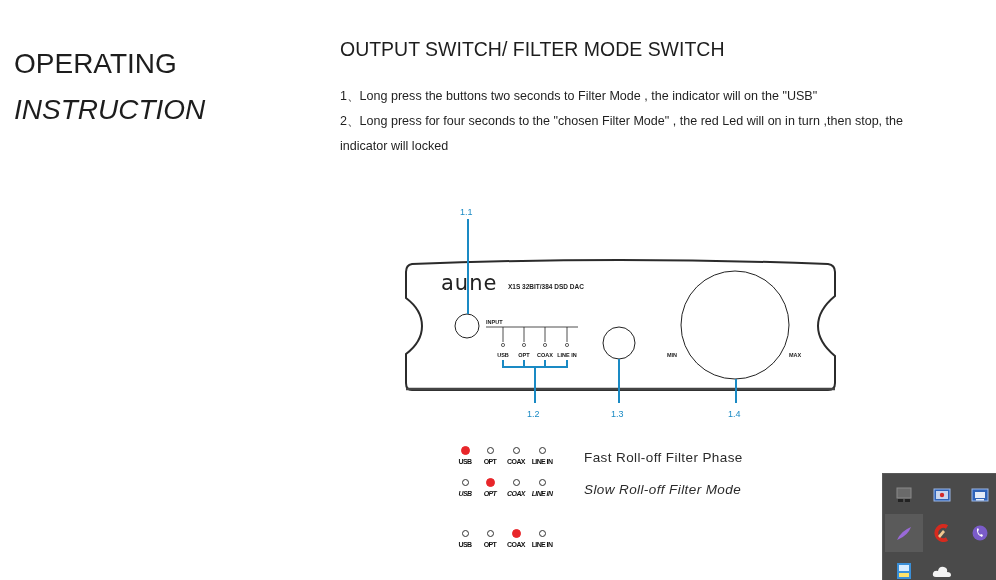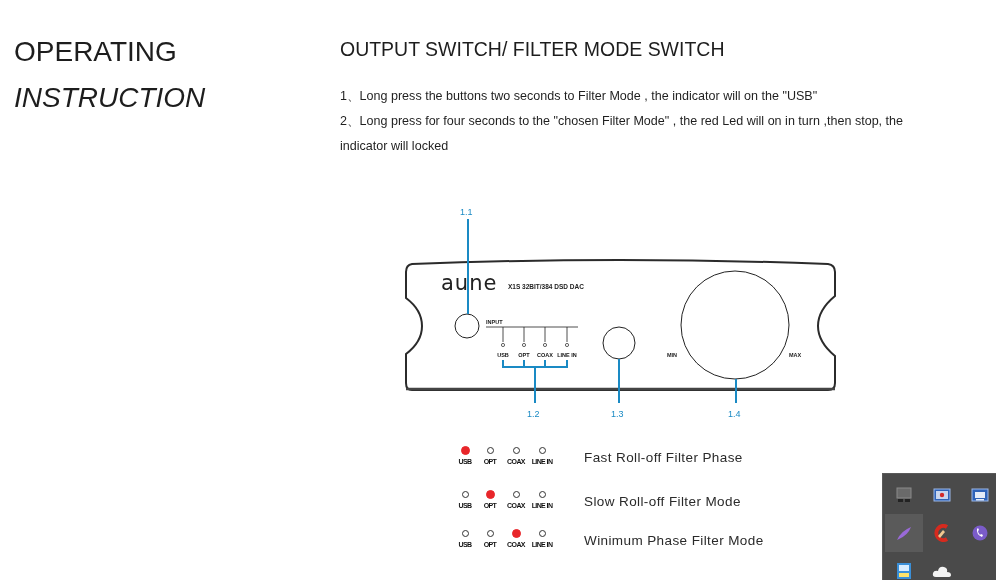--- a/index.html
+++ b/index.html
@@ -3,20 +3,21 @@
 <meta charset="utf-8">
 <style>
   html, body { margin:0; padding:0; }
   body {
     width:996px; height:580px; overflow:hidden; position:relative;
     background:#ffffff; font-family:"Liberation Sans", sans-serif; color:#1c1c1c;
   }
   .side-title {
     position:absolute; left:14px; font-size:28px; line-height:1; color:#1d1d1d;
     letter-spacing:0px;
+    margin-top:12px;
   }
   .sec-title {
     position:absolute; left:340px; top:37px; font-size:20.5px; color:#1d1d1d;
     transform:scaleX(0.95); transform-origin:left;
   }
   .para {
     position:absolute; left:340px; font-size:13.5px; color:#1f1f1f;
     transform:scaleX(0.93); transform-origin:left; white-space:nowrap;
   }
   #diagram { position:absolute; left:0; top:0; }
@@ -114,21 +115,21 @@
           <div class="led-dot" style="margin-top: 1px;"></div>
           <div class="led-lbl" style="margin-top: 4px;">COAX</div>
         </div>
         <div class="led-cell" style="left: 74px;">
           <div class="led-dot" style="margin-top: 1px;"></div>
           <div class="led-lbl" style="margin-top: 4px;">LINE IN</div>
         </div>
       </div>
       <div class="mode-label">Fast Roll-off  Filter Phase</div>
     </div>
-    <div class="legend-row" style="top: 490px;">
+    <div class="legend-row" style="top: 478px; font-style: italic;">
       <div class="leds">
         <div class="led-cell" style="left: -3px;">
           <div class="led-dot" style="margin-top: 1px;"></div>
           <div class="led-lbl" style="margin-top: 4px;">USB</div>
         </div>
         <div class="led-cell" style="left: 22px;">
           <div class="led-dot on"></div>
           <div class="led-lbl">OPT</div>
         </div>
         <div class="led-cell" style="left: 48px;">
@@ -154,21 +155,20 @@
         </div>
         <div class="led-cell" style="left: 48px;">
           <div class="led-dot on"></div>
           <div class="led-lbl">COAX</div>
         </div>
         <div class="led-cell" style="left: 74px;">
           <div class="led-dot" style="margin-top: 1px;"></div>
           <div class="led-lbl" style="margin-top: 4px;">LINE IN</div>
         </div>
       </div>
-      <div class="mode-label">Winimum Phase  Filter Mode</div>
     </div>
   </div>
 
 <div class="tray">
   <div class="tray-icon" style="left:2px;top:2px;">
     <svg width="18" height="16">
         <rect x="2" y="1" width="14" height="10" fill="#6a6a6a" stroke="#8a8a8a"></rect>
         <rect x="3" y="12" width="5" height="3" fill="#222"></rect>
         <rect x="10" y="12" width="5" height="3" fill="#222"></rect>
       </svg>

